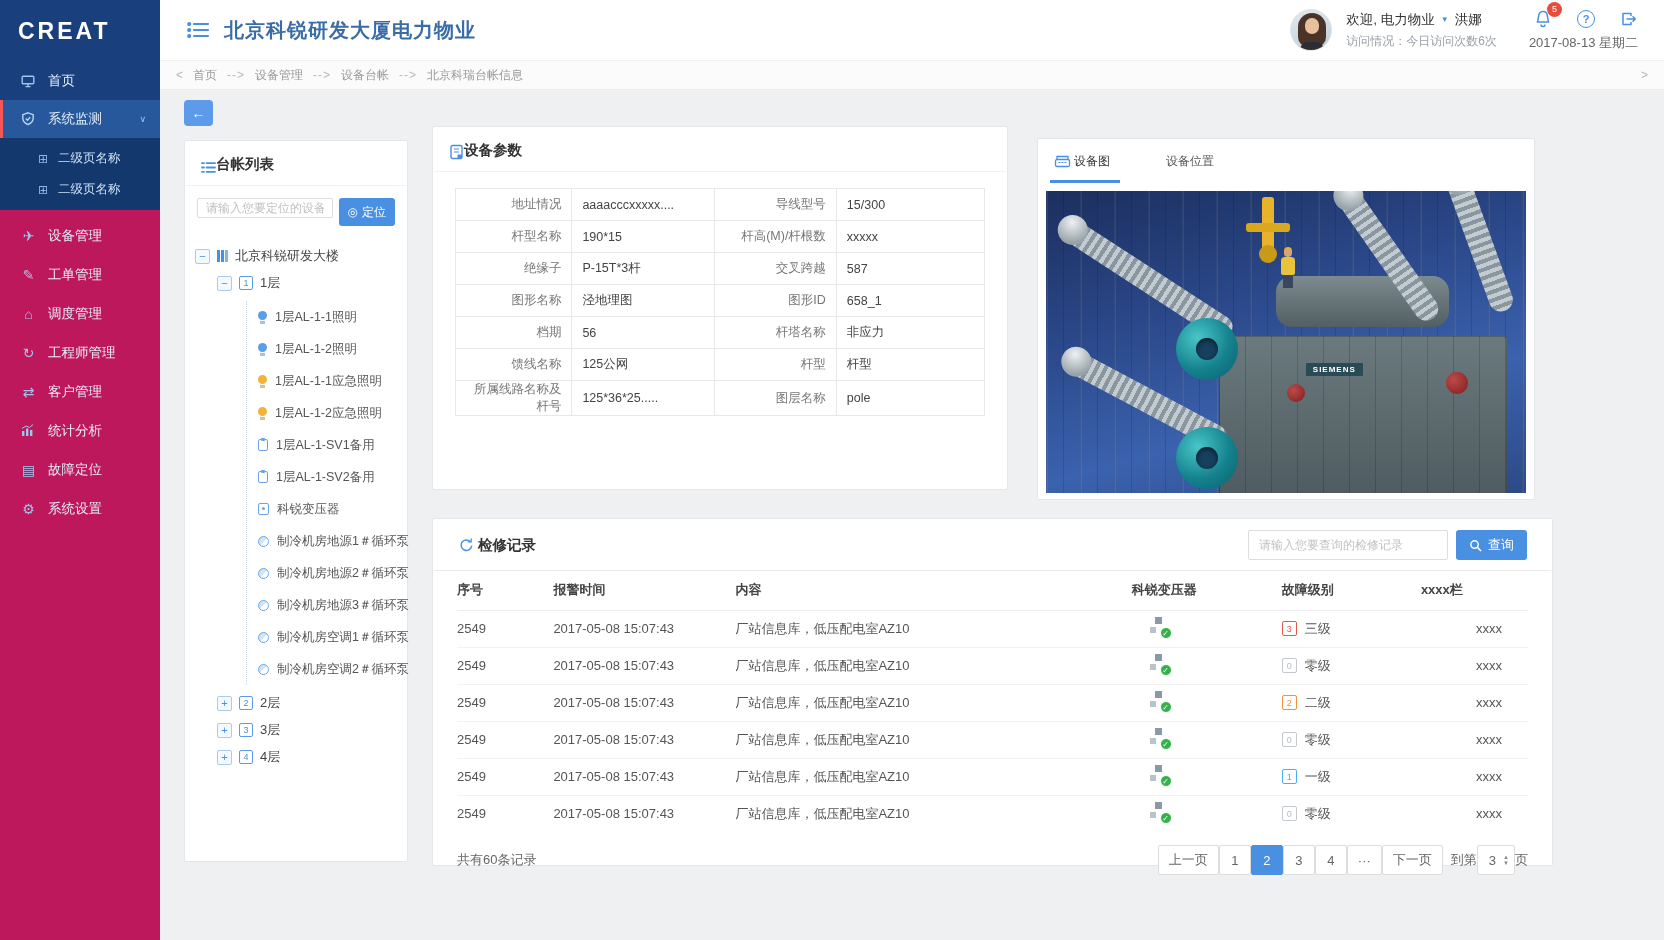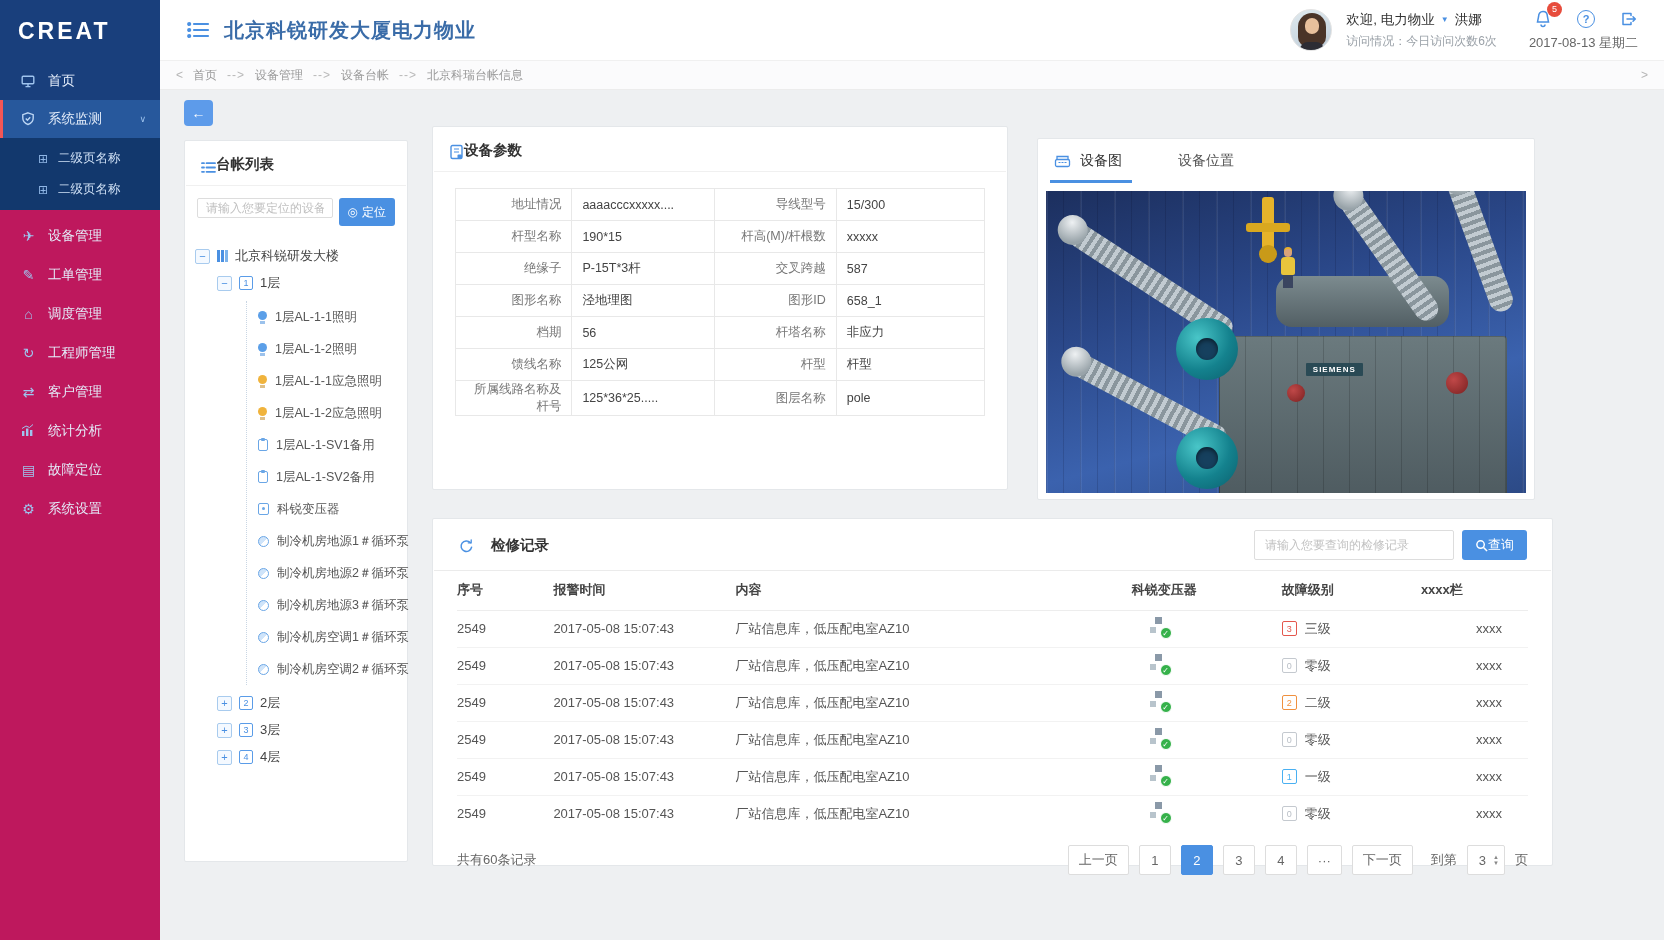--- a/index.html
+++ b/index.html
@@ -102,21 +102,21 @@
   .params-table { border-collapse:collapse; margin:16px 22px 0; width:calc(100% - 44px); table-layout:fixed; }
   .params-table td { border:1px solid #e8e8e8; height:32px; font-size:12.5px; padding:0 10px; }
   .params-table td.lbl { text-align:right; color:#777; width:22%; }
   .params-table td.lbl2 { width:23%; }
   .params-table td.val { color:#444; width:27%; }
   .params-table td.val2 { width:28%; }
 
   
   .image-card { left:877px; top:48px; width:498px; height:362px; }
   .tabs { display:flex; align-items:center; height:44px; padding-left:16px; gap:56px; }
-  .tab { display:flex; align-items:center; gap:9px; height:100%; font-size:14px; color:#555; position:relative; cursor:pointer; }
+  .tab { display:flex; align-items:center; gap:3px; height:100%; font-size:12px; color:#555; position:relative; cursor:pointer; }
   .tab.active { color:#333; }
   .tab.active::after { content:""; position:absolute; bottom:0; left:-4px; right:-10px; height:3px; background:#4a90e2; }
   .photo { margin:8px 8px 8px; height:302px; position:relative; overflow:hidden;
     background:linear-gradient(165deg,#1c2f5e 0%,#2a4788 35%,#3b62ae 68%,#2c4a86 100%); }
   .photo::before { content:""; position:absolute; inset:0;
     background:repeating-linear-gradient(90deg,rgba(190,210,245,.10) 0 2px,transparent 2px 34px),
                repeating-linear-gradient(90deg,rgba(0,0,25,.14) 0 1px,transparent 1px 17px); }
   .t-body { position:absolute; right:4%; bottom:-2%; width:60%; height:54%; border-radius:4px;
     background:linear-gradient(180deg,#6b7a7e,#4e5b60);
     box-shadow:inset 0 0 0 1px rgba(0,0,0,.2); }
@@ -139,47 +139,47 @@
   .robot-arm { position:absolute; top:2%; left:45%; width:12px; height:52px; background:#e6b32a; border-radius:3px; }
   .robot-arm::before { content:""; position:absolute; top:26px; left:-16px; width:44px; height:9px; background:#d9a81f; border-radius:3px; }
   .robot-arm::after { content:""; position:absolute; top:48px; left:-3px; width:18px; height:18px; border-radius:50%; background:#c99a18; }
   .worker { position:absolute; top:22%; left:49%; width:14px; height:18px; background:#e8c43c; border-radius:4px 4px 2px 2px; }
   .worker::before { content:""; position:absolute; top:-8px; left:3px; width:8px; height:8px; border-radius:50%; background:#d9a37a; box-shadow:0 -2px 0 #e8b02c; }
   .worker::after { content:""; position:absolute; bottom:-13px; left:2px; width:10px; height:13px; background:#3a4560; }
 
   
   .records-card { left:272px; top:428px; width:1121px; height:348px; }
   .rec-head { display:flex; align-items:center; padding:11px 24px 10px; border-bottom:1px solid #ebebeb; margin:0 1px; }
-  .rec-title { display:flex; align-items:flex-end; gap:16px; }
+  .rec-title { display:flex; align-items:center; gap:3px; }
   .rec-search { margin-left:auto; display:flex; gap:8px; }
   .rec-search input { width:200px; height:30px; border:1px solid #ddd; border-radius:2px; font-size:12px; padding:0 10px; color:#333; outline:none; }
   .rec-search input::placeholder { color:#c2c2c2; }
   .query-btn { height:30px; padding:4px 13px; background:#4a90e2; color:#fff; border:none; border-radius:3px;
-    font-size:13px; display:flex; align-items:center; cursor:pointer;justify-content:center; }
+    font-size:13px; display:flex; align-items:center; gap:6px; cursor:pointer;justify-content:center; }
   .rec-table { border-collapse:collapse; margin:0 24px; width:calc(100% - 48px); table-layout:fixed; }
   .rec-table th { height:39px; text-align:left; font-size:13px; color:#444; font-weight:bold; border-bottom:1px solid #ededed; }
   .rec-table td { height:37px; font-size:13px; color:#555; border-bottom:1px solid #f2f2f2; }
   .rec-table tr:last-child td { border-bottom:none; }
   .col-id { width:9%; } .col-time { width:17%; } .col-content { width:37%; }
   .col-proc { width:14%; } .col-level { width:13%; } .col-extra { width:10%; }
   .th-extra, .td-extra { text-align:right; padding-right:26px; }
   .proc { position:relative; width:20px; height:20px; display:inline-block; margin-left:18px; }
   .proc .sq1 { position:absolute; left:5px; top:0; width:7px; height:7px; background:#8a99a8; }
   .proc .sq2 { position:absolute; left:0; top:10px; width:6px; height:6px; background:#b8c4cc; }
   .proc .chk { position:absolute; right:-2px; bottom:-2px; width:12px; height:12px; border-radius:50%;
     background:#35b14a; color:#fff; font-size:8px; line-height:12px; text-align:center; border:1px solid #fff; }
   .lvcell { display:flex; align-items:center; gap:8px; }
   .lvbox { width:15px; height:15px; border:1px solid; border-radius:2px; font-size:9px;
     display:flex; align-items:center; justify-content:center; }
   .lv-red { border-color:#e4574d; color:#e4574d; }
   .lv-orange { border-color:#f0913f; color:#f0913f; }
   .lv-blue { border-color:#49b0f2; color:#49b0f2; }
   .lv-gray { border-color:#c4c9cf; color:#b8bec5; }
   .pagination { display:flex; align-items:center; margin:13px 24px 0; font-size:13px; color:#666; }
-  .pg-right { margin-left:auto; display:flex; align-items:center; gap:10px; }
+  .pg-right { margin-left:auto; display:flex; align-items:center; gap:0; }
   .pg { min-width:32px; height:30px; padding:0 10px; border:1px solid #ddd; border-radius:2px; background:#fff;
     color:#666; font-size:13px; display:flex; align-items:center; justify-content:center; cursor:pointer; }
   .pg.active { background:#4a90e2; border-color:#4a90e2; color:#fff; }
   .goto-label { margin-left:8px; }
   .goto-box { display:flex; align-items:center; border:1px solid #ddd; border-radius:2px; height:30px; padding:0 5px 0 11px; gap:7px; background:#fff; }
   .goto-arrows { display:flex; flex-direction:column; line-height:6px; }
   .goto-arrows span { font-size:6px; color:#888; cursor:pointer; }
 
   svg { display:block; }
 </style>

